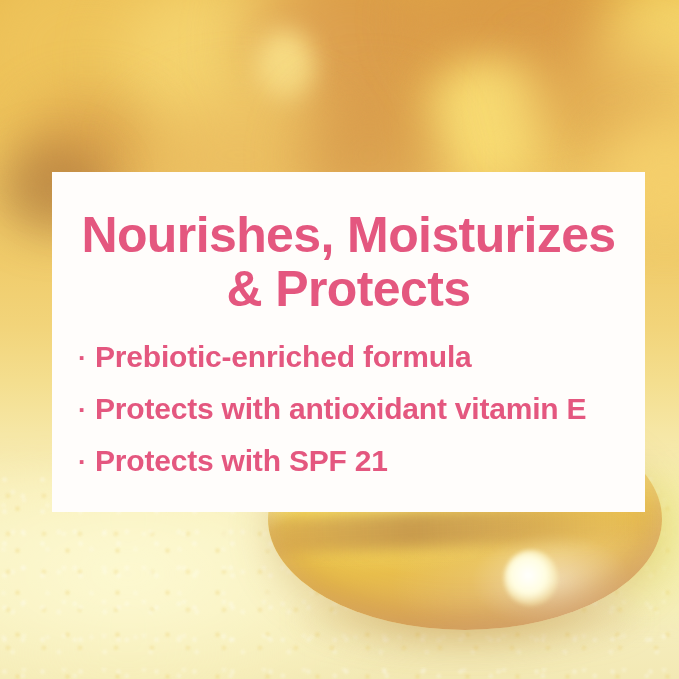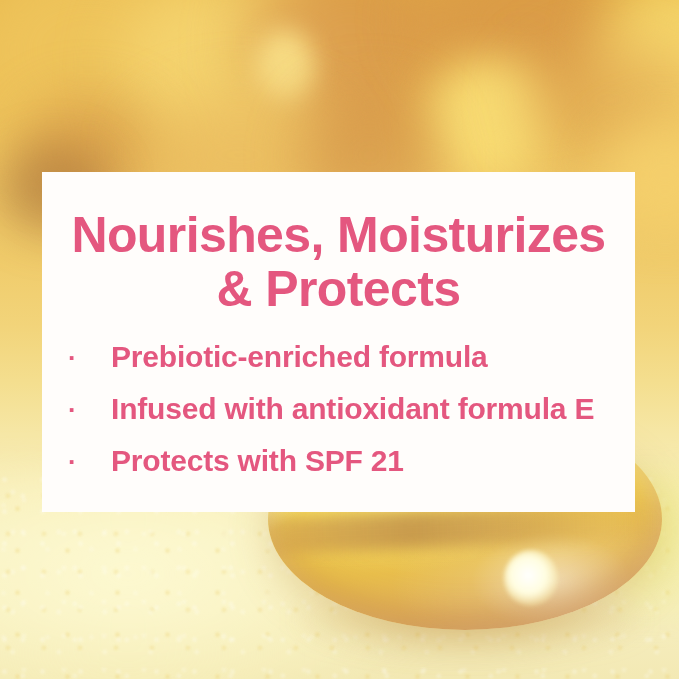--- a/index.html
+++ b/index.html
@@ -186,21 +186,21 @@
     position: absolute;
     left: 612px; top: 470px;
     width: 110px; height: 150px;
     background: radial-gradient(ellipse at 30% 40%, rgba(240,238,120,.70) 0%, rgba(240,238,120,.20) 55%, rgba(240,238,120,0) 100%);
     filter: blur(14px);
   }
 
   
   .card {
     position: absolute;
-    left: 42px;
+    left: 52px;
     top: 172px;
     width: 593px;
     height: 340px;
     background: #fffdfb;
     box-sizing: border-box;
     padding: 0;
   }
 
   .headline {
     margin: 0;
@@ -234,21 +234,21 @@
     white-space: nowrap;
   }
   .benefit:last-child { margin-bottom: 0; }
   .benefit-bullet {
     width: 17px;
     flex: 0 0 17px;
     font-size: 26px;
     line-height: 1;
     color: #e4577f;
   }
-  .benefit-text { display: inline-block; margin-left: 26px; }
+  .benefit-text { display: inline-block; }
 </style>
 </head>
 <body>
 
 <div class="scene">
 
   <div class="photo">
     <div class="photo-base"></div>
 
     <div class="blob b1"></div>
@@ -287,21 +287,21 @@
       <span class="hl-line">&amp; Protects</span>
     </h1>
 
     <ul class="benefits">
       <li class="benefit">
         <span class="benefit-bullet">·</span>
         <span class="benefit-text">Prebiotic-enriched formula</span>
       </li>
       <li class="benefit">
         <span class="benefit-bullet">·</span>
-        <span class="benefit-text">Infused with antioxidant formula E</span>
+        <span class="benefit-text">Protects with antioxidant vitamin E</span>
       </li>
       <li class="benefit">
         <span class="benefit-bullet">·</span>
         <span class="benefit-text">Protects with SPF 21</span>
       </li>
     </ul>
 
   </div>
 </div>
 

